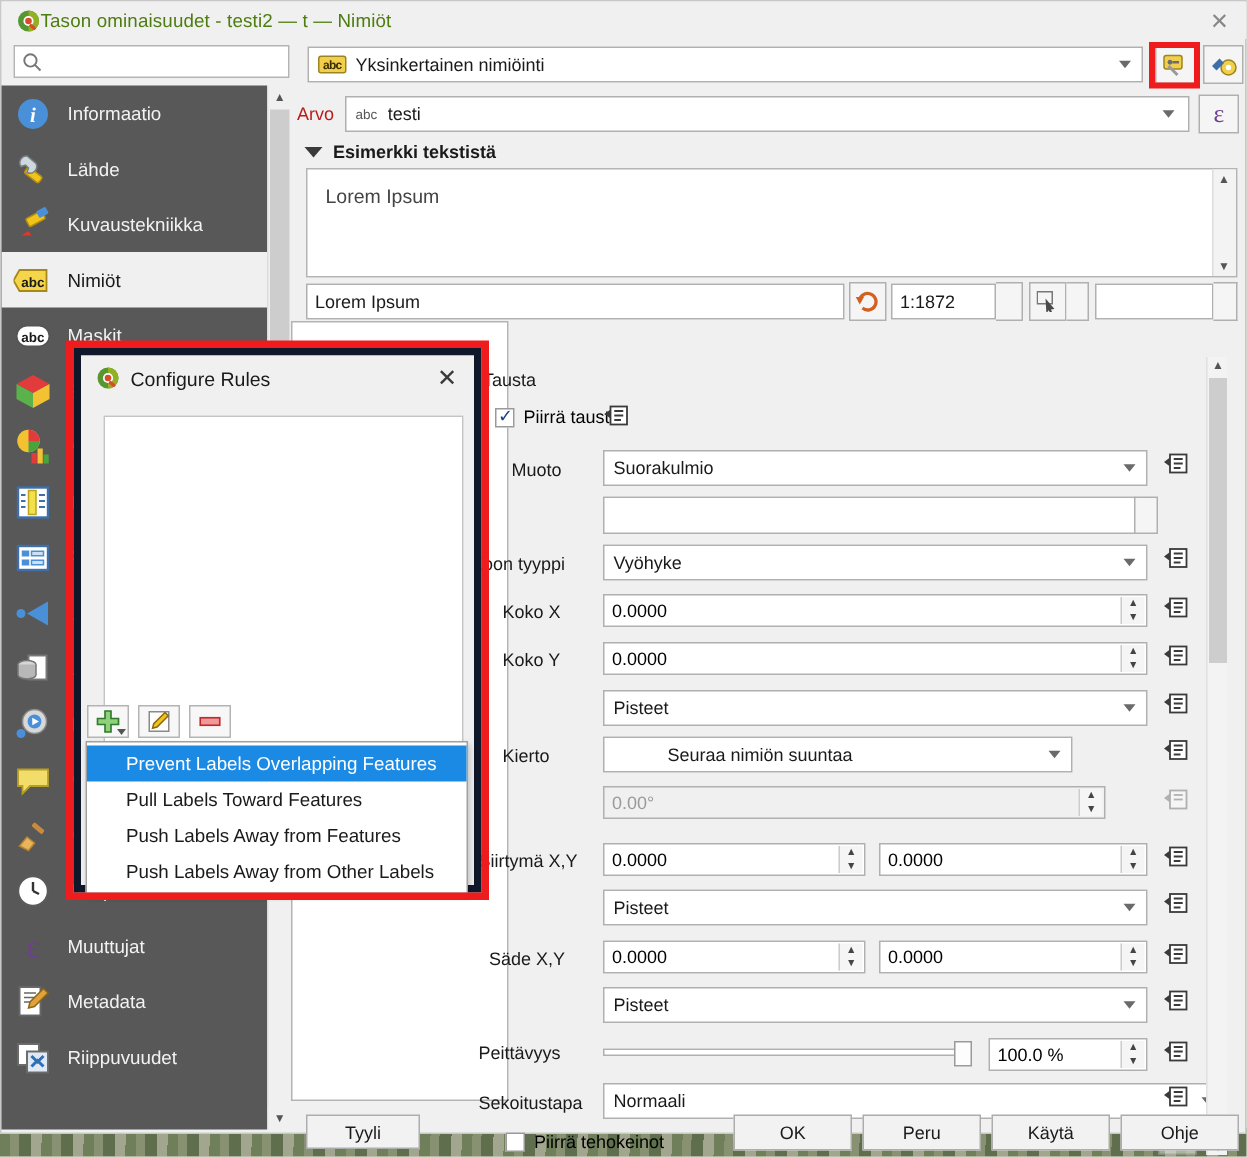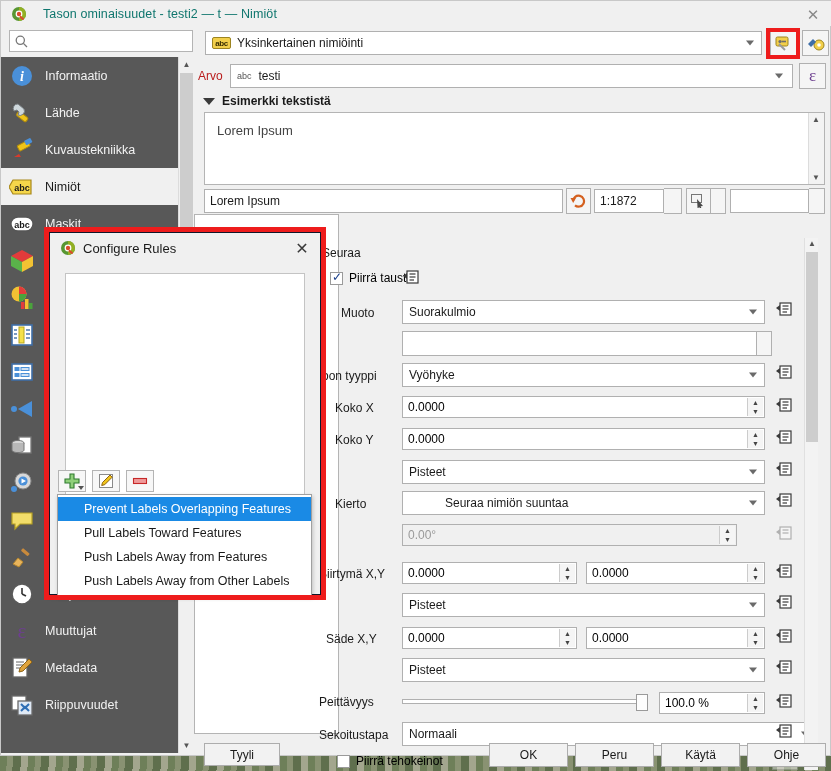--- a/index.html
+++ b/index.html
@@ -29,21 +29,21 @@
     position: absolute; left: 0; top: 0; width: 831px; height: 756px;
     background: #f0f0f0;
     border: 1px solid #c8c8c8;
   }
   .titlebar {
     position: absolute; left: 0; top: 0; width: 831px; height: 25px;
     background: #f0f0f0;
     display: flex; align-items: center;
   }
   .title-text {
-    margin-left: 16px; font-size: 12.5px; color: #0f766e; letter-spacing: .1px;
+    margin-left: 0; font-size: 12.5px; color: #4d7c0f; letter-spacing: .1px;
   }
   .qgis-logo {
     width: 16px; height: 16px; margin-left: 10px; flex: none;
     position: relative;
   }
   .title-close {
     position: absolute; right: 10px; top: 4px;
     width: 18px; height: 18px; color: #888;
     display: flex; align-items: center; justify-content: center;
     font-size: 15px; line-height: 1;
@@ -191,21 +191,21 @@
     border: 5px solid #ee1c1c; pointer-events: none; z-index: 60;
   }
   .red-box-top {
     position: absolute; left: 766px; top: 28px; width: 34px; height: 31px;
     border: 4px solid #ee1c1c; pointer-events: none; z-index: 60;
   }
 
   
   .cfg {
     position: absolute; left: 49px; top: 232px; width: 272px; height: 363px;
-    background: #f0f0f0; border: 1px solid #0f172a; z-index: 40;
+    background: #f0f0f0; border: 5px solid #0f172a; z-index: 40;
     box-shadow: 0 1px 5px rgba(0,0,0,.25);
   }
   .cfg-title {
     height: 30px; display: flex; align-items: center; position: relative;
     background: #f0f0f0;
   }
   .cfg-title-text { font-size: 13px; color: #1a1a1a; }
   .cfg-close {
     position: absolute; right: 9px; top: 6px; width: 18px; height: 18px;
     display: flex; align-items: center; justify-content: center;
@@ -559,21 +559,21 @@
         <div class="textbox" style="width:81px;margin-left:4px;">
           <span></span>
         </div>
         <div class="iconbtn" style="width:17px;border-left:0;">
           <span class="arrow" style="position:static;border-top-width:4px;"></span>
         </div>
       </div>
 
       <div class="inner-left"></div>
 
-      <span class="formlabel" style="position:absolute;left:128px;top:216px;">Seuraa</span>
+      <span class="formlabel" style="position:absolute;left:128px;top:216px;">Tausta</span>
 
       <div class="checkrow" style="position:absolute;left:136px;top:241px;">
         <span class="cbox checked"></span>
         <span>Piirrä tausta</span>
       </div>
       <span style="position:absolute;left:209px;top:240px;">
         <svg width="20" height="18" viewBox="0 0 20 18">
           <rect x="4" y="1" width="11" height="12" fill="#fff" stroke="#3a3a3a" stroke-width="1.2"></rect>
           <line x1="6.5" y1="4" x2="12.5" y2="4" stroke="#3a3a3a" stroke-width="1.2"></line>
           <line x1="6.5" y1="7" x2="12.5" y2="7" stroke="#3a3a3a" stroke-width="1.2"></line>
@@ -663,21 +663,21 @@
         <svg width="20" height="18" viewBox="0 0 20 18">
           <rect x="4" y="1" width="11" height="12" fill="#fff" stroke="#3a3a3a" stroke-width="1.2"></rect>
           <line x1="6.5" y1="4" x2="12.5" y2="4" stroke="#3a3a3a" stroke-width="1.2"></line>
           <line x1="6.5" y1="7" x2="12.5" y2="7" stroke="#3a3a3a" stroke-width="1.2"></line>
           <line x1="6.5" y1="10" x2="11" y2="10" stroke="#3a3a3a" stroke-width="1.2"></line>
           <path d="M0 6l4-3v6z" fill="#3a3a3a"></path>
         </svg>
       </span>
 
       <span class="formlabel" style="position:absolute;left:141px;top:467px;">Kierto</span>
-      <div class="combo" style="position:absolute;left:208px;top:461px;width:363px;padding-left:42px;">
+      <div class="combo" style="position:absolute;left:208px;top:461px;width:313px;padding-left:42px;">
         <span>Seuraa nimiön suuntaa</span>
         <span class="arrow"></span>
       </div>
       <span style="position:absolute;left:582px;top:463px;">
         <svg width="20" height="18" viewBox="0 0 20 18">
           <rect x="4" y="1" width="11" height="12" fill="#fff" stroke="#3a3a3a" stroke-width="1.2"></rect>
           <line x1="6.5" y1="4" x2="12.5" y2="4" stroke="#3a3a3a" stroke-width="1.2"></line>
           <line x1="6.5" y1="7" x2="12.5" y2="7" stroke="#3a3a3a" stroke-width="1.2"></line>
           <line x1="6.5" y1="10" x2="11" y2="10" stroke="#3a3a3a" stroke-width="1.2"></line>
           <path d="M0 6l4-3v6z" fill="#3a3a3a"></path>

